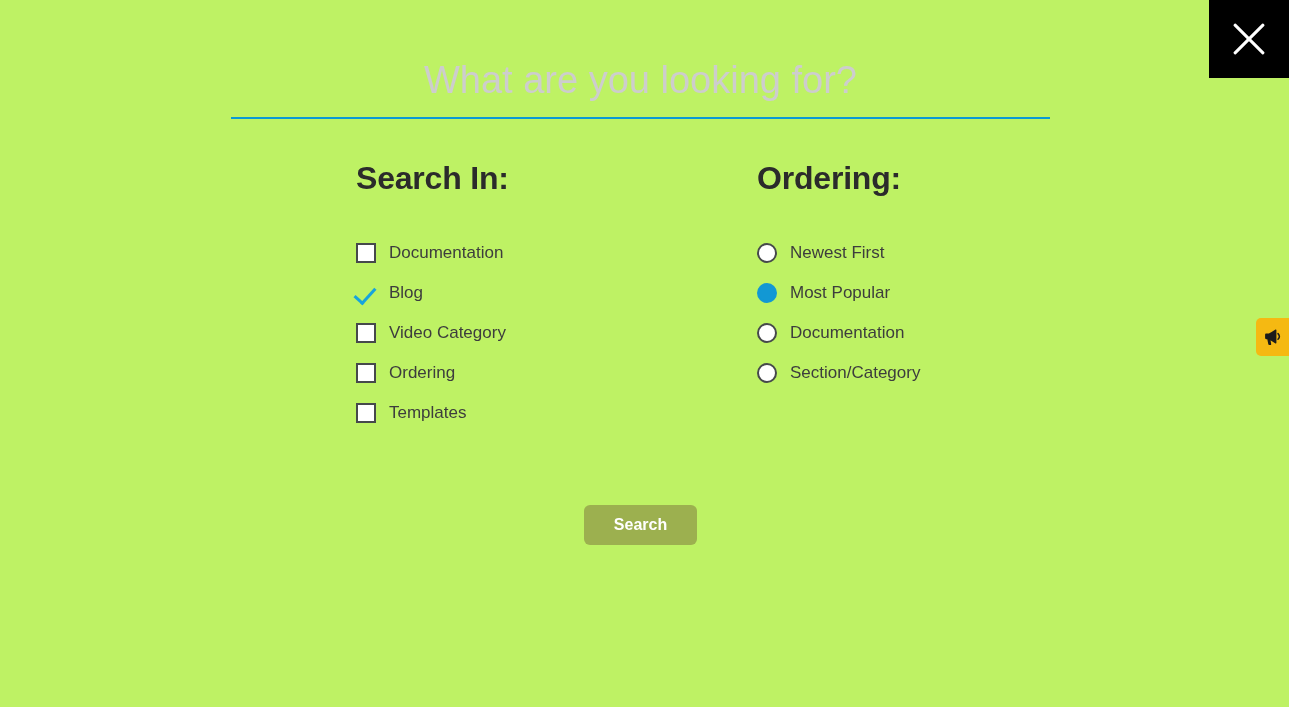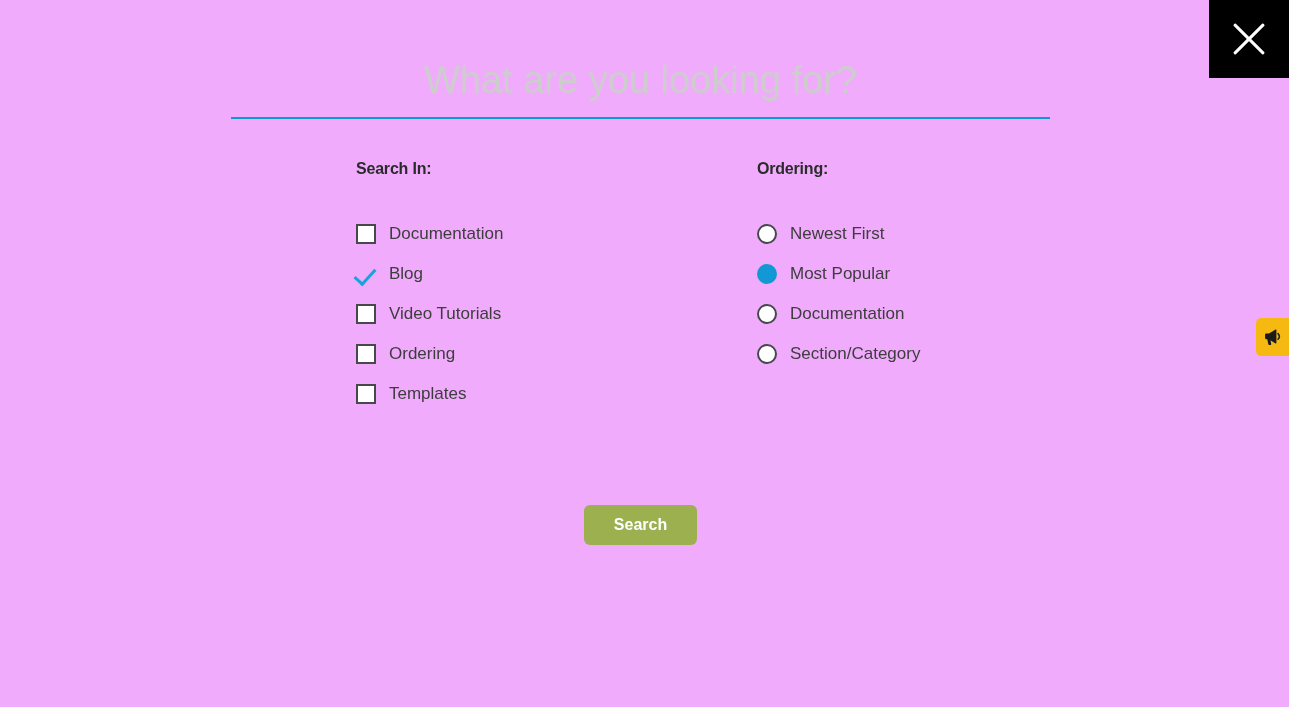--- a/index.html
+++ b/index.html
@@ -13,21 +13,21 @@
     position: relative;
     overflow: hidden;
     font-family: "Liberation Sans", sans-serif;
     -webkit-font-smoothing: antialiased;
   }
 
   
   .overlay {
     position: absolute;
     inset: 0;
-    background: #f0abfc;
+    background: #bef264;
   }
 
   
   .close-btn {
     position: absolute;
     top: 0;
     right: 0;
     width: 80px;
     height: 78px;
     background: #000000;
@@ -93,21 +93,21 @@
     height: 300px;
   }
   .col {
     position: absolute;
     top: 0;
   }
   .col-search-in { left: 356px; width: 360px; }
   .col-ordering  { left: 757px; width: 360px; }
 
   .col-title {
-    font-size: 16px;
+    font-size: 32px;
     font-weight: bold;
     color: #2b2b2b;
     margin: 0 0 26px 0;
     letter-spacing: -0.2px;
   }
 
   .opt-list {
     list-style: none;
     margin: 0;
     padding: 0;
@@ -232,21 +232,21 @@
         </li>
 
         <li class="opt-row">
           <span class="cbox checked"></span>
           <span class="opt-label">Blog</span>
         </li>
 
 
         <li class="opt-row">
           <span class="cbox"></span>
-          <span class="opt-label">Video Tutorials</span>
+          <span class="opt-label">Video Category</span>
         </li>
 
         <li class="opt-row">
           <span class="cbox"></span>
           <span class="opt-label">Ordering</span>
         </li>
 
         <li class="opt-row">
           <span class="cbox"></span>
           <span class="opt-label">Templates</span>

